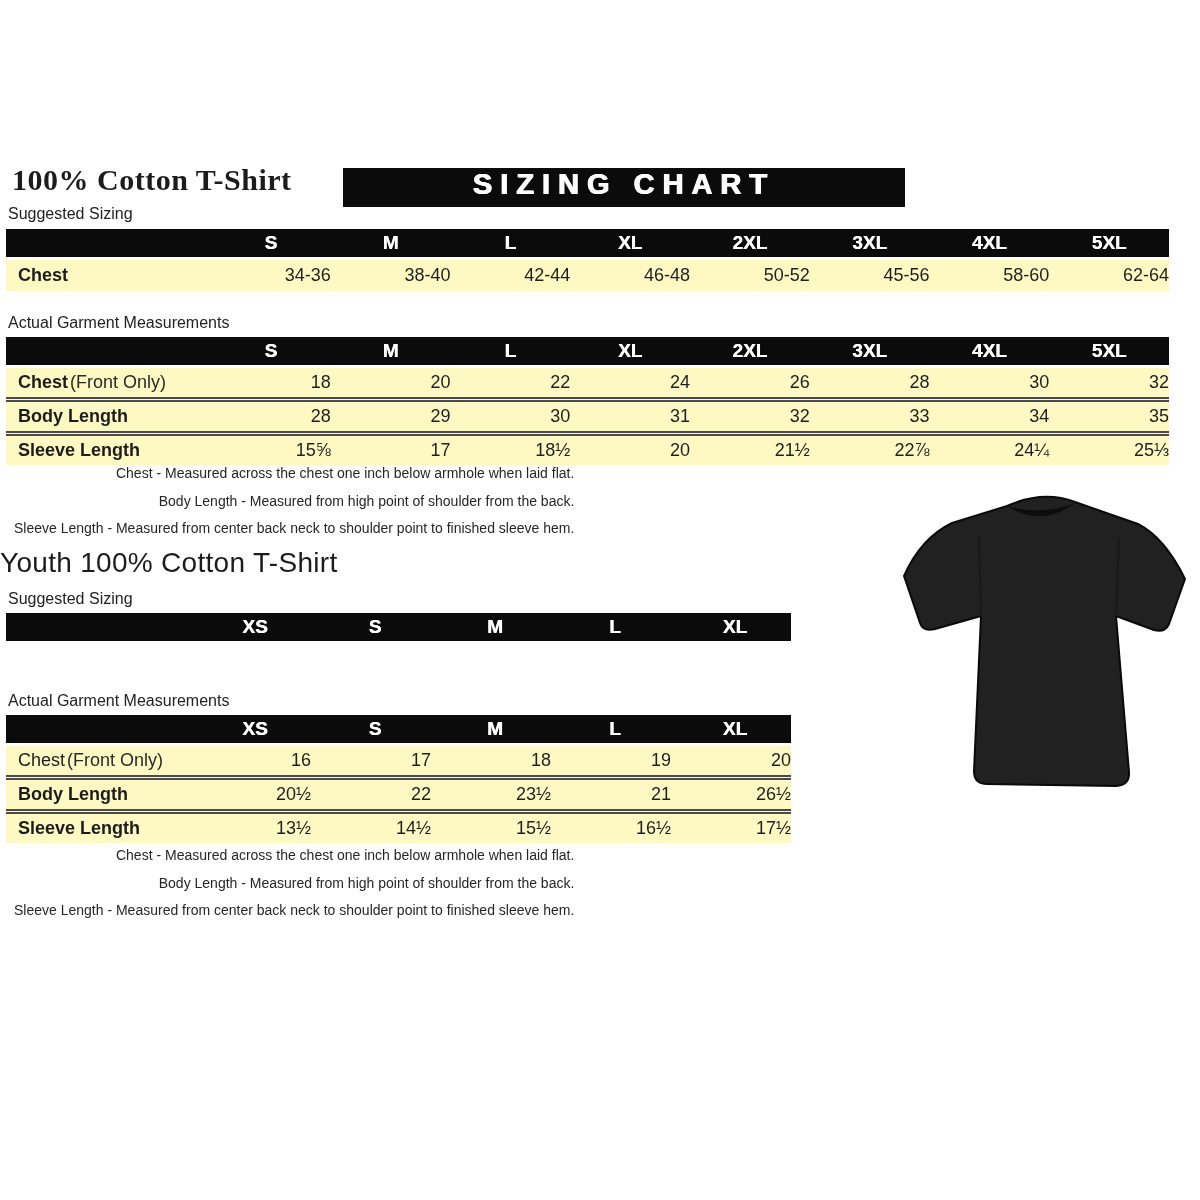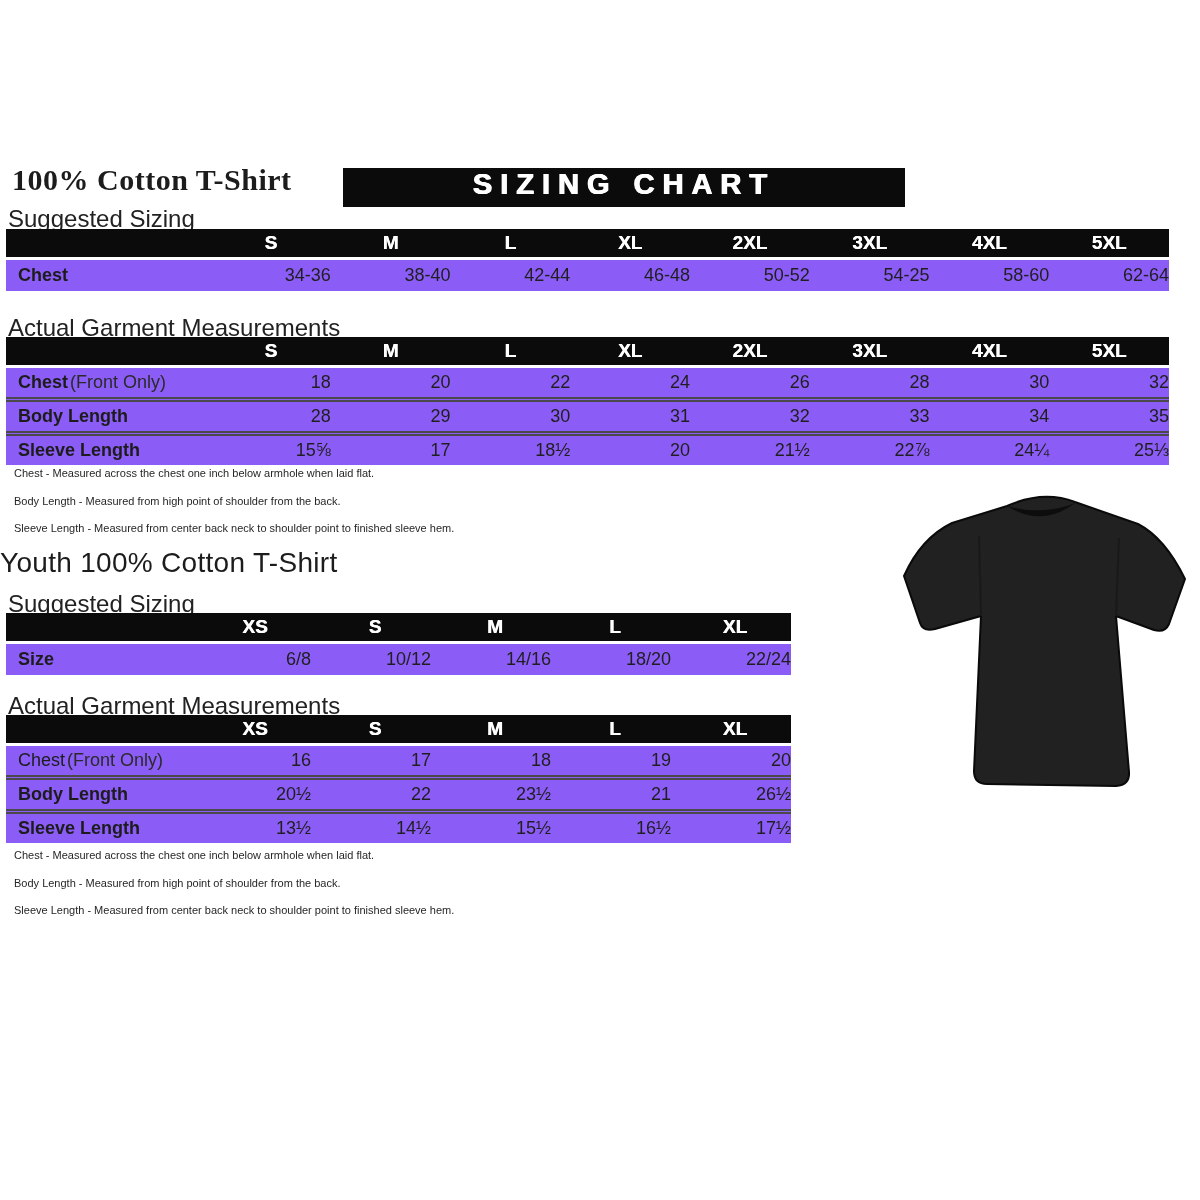--- a/index.html
+++ b/index.html
@@ -8,39 +8,39 @@
     font-family:"Liberation Sans", sans-serif;color:#1c1c1c;overflow:hidden;
   }
   .abs{position:absolute;}
 
   
   .main-title{left:12px;top:163px;font-size:30px;font-weight:bold;letter-spacing:.5px;font-family:Liberation Serif, serif;}
   .banner{left:343px;top:168px;width:562px;height:39px;background:#0b0b0b;
           display:flex;align-items:flex-start;justify-content:center;}
   .banner span{color:#ffffff;font-size:29px;font-weight:bold;letter-spacing:8px;
                text-shadow:.6px 0 0 #fff,-.6px 0 0 #fff;}
-  .section-label{font-size:24px;color:#222;}
+  .section-label{font-size:16px;color:#222;}
   .youth-title{left:0;top:547px;font-size:28px;font-weight:normal;letter-spacing:.3px;}
 
   
   .grid{display:grid;}
   .adult-cols{grid-template-columns:205px repeat(8,1fr);}
   .youth-cols{grid-template-columns:185px repeat(5,1fr);gap:8px;}
   .hdr{background:#0b0b0b;height:28px;align-items:center;margin-bottom:3px;}
   .hdr .hcell{color:#fff;font-size:19px;font-weight:bold;text-align:center;
               text-shadow:.4px 0 0 #fff;}
-  .row{height:29px;align-items:center;background:#8b5cf6;}
+  .row{height:29px;align-items:center;background:#fef9c3;}
   .row .lcell{padding-left:12px;font-size:18px;}
   .row .lb{font-weight:bold;}
   .row .sfx{font-weight:normal;margin-left:2px;color:#2a2a2a;}
   .row .vcell{text-align:right;font-size:18px;color:#1f1f1f;}
   .mrow + .mrow{border-top:5px double #4a4a4a;}
 
   
-  .notes{left:14px;font-size:11px;color:#262626;}
+  .notes{left:14px;font-size:14px;color:#262626;text-align:right;}
   .notes .note{line-height:27.5px;}
 
   
   .shirt-box{left:895px;top:476px;width:300px;height:330px;}
 </style>
 </head>
 <body>
 
 <div class="abs main-title">100% Cotton T-Shirt</div>
 <div class="abs banner">
@@ -61,21 +61,21 @@
     <div class="hcell">4XL</div>
     <div class="hcell">5XL</div>
   </div>
   <div class="grid adult-cols row" style="height:31px;">
     <div class="lcell"><span class="lb">Chest</span></div>
     <div class="vcell">34-36</div>
     <div class="vcell">38-40</div>
     <div class="vcell">42-44</div>
     <div class="vcell">46-48</div>
     <div class="vcell">50-52</div>
-    <div class="vcell">54-25</div>
+    <div class="vcell">45-56</div>
     <div class="vcell">58-60</div>
     <div class="vcell">62-64</div>
   </div>
 </div>
 
 <div class="abs section-label" style="left:8px;top:314px;">Actual Garment Measurements</div>
 
 <div class="abs" style="left:6px;top:337px;width:1163px;">
   <div class="grid adult-cols hdr">
     <div class="hcell"></div>
@@ -135,28 +135,20 @@
 
 <div class="abs" style="left:6px;top:613px;width:785px;">
   <div class="grid youth-cols hdr">
     <div class="hcell"></div>
     <div class="hcell">XS</div>
     <div class="hcell">S</div>
     <div class="hcell">M</div>
     <div class="hcell">L</div>
     <div class="hcell">XL</div>
   </div>
-  <div class="grid youth-cols row" style="height:31px;">
-    <div class="lcell"><span class="lb">Size</span></div>
-    <div class="vcell">6/8</div>
-    <div class="vcell">10/12</div>
-    <div class="vcell">14/16</div>
-    <div class="vcell">18/20</div>
-    <div class="vcell">22/24</div>
-  </div>
 </div>
 
 <div class="abs section-label" style="left:8px;top:692px;">Actual Garment Measurements</div>
 
 <div class="abs" style="left:6px;top:715px;width:785px;">
   <div class="grid youth-cols hdr">
     <div class="hcell"></div>
     <div class="hcell">XS</div>
     <div class="hcell">S</div>
     <div class="hcell">M</div>

